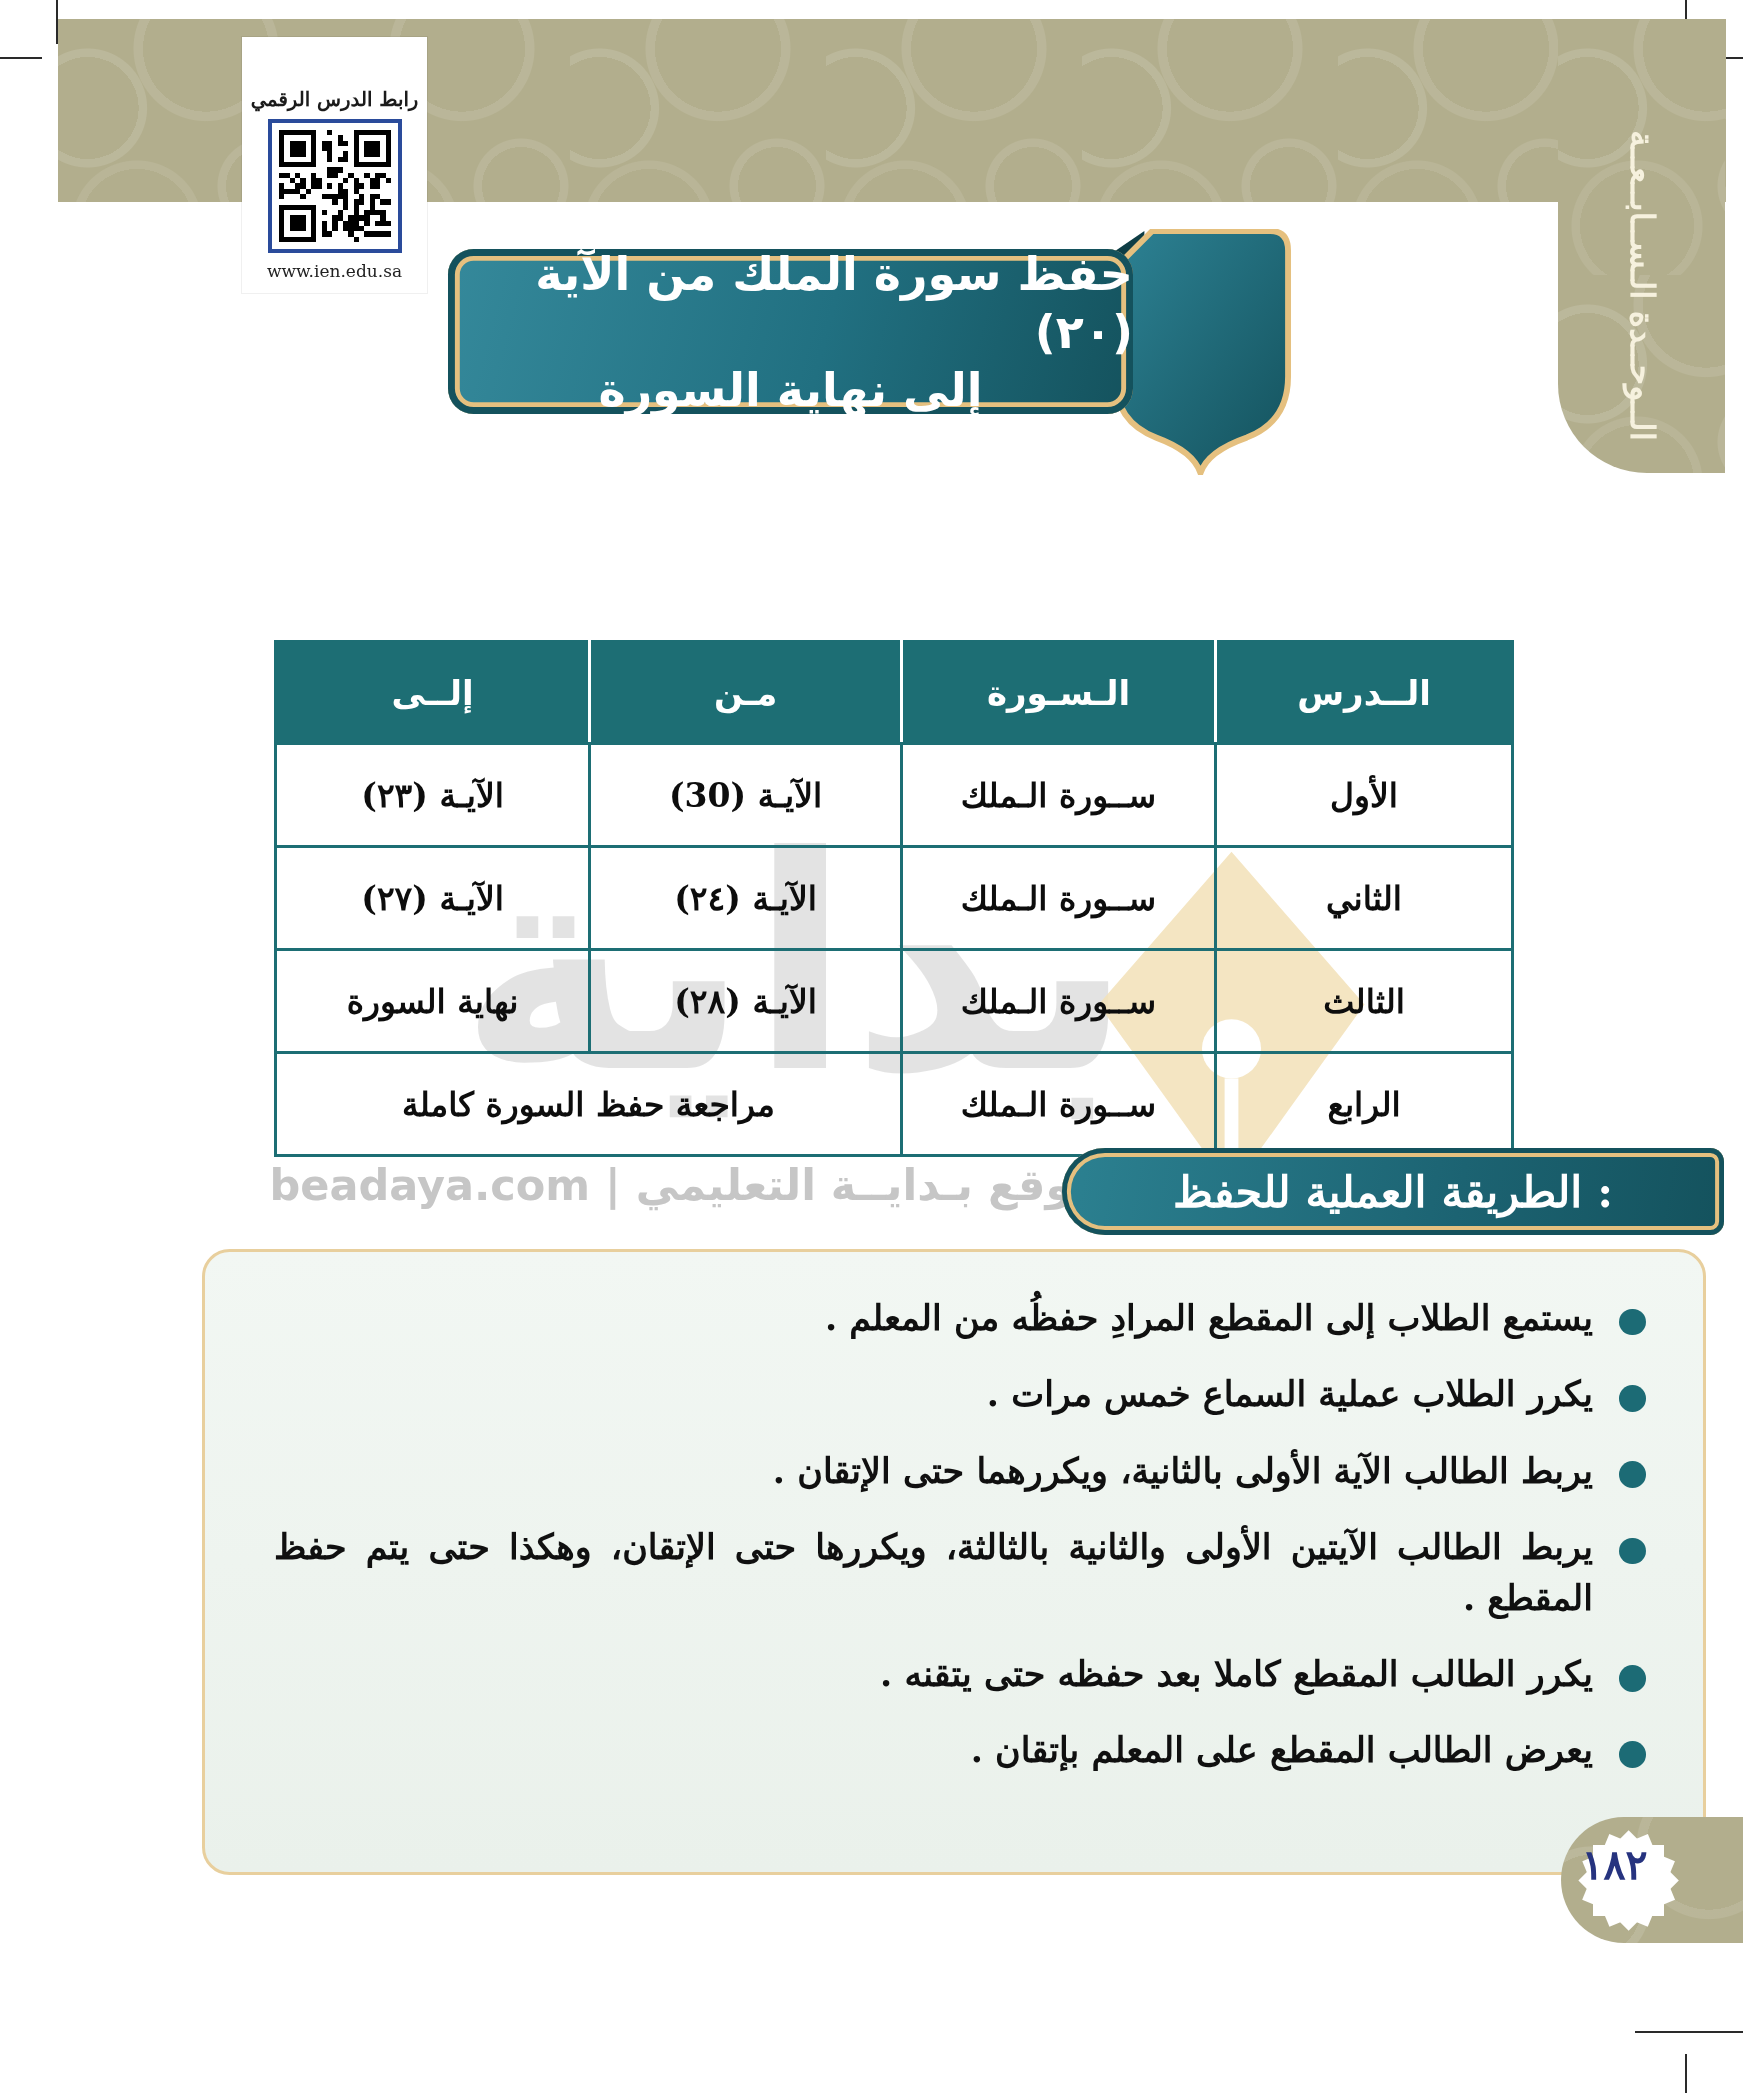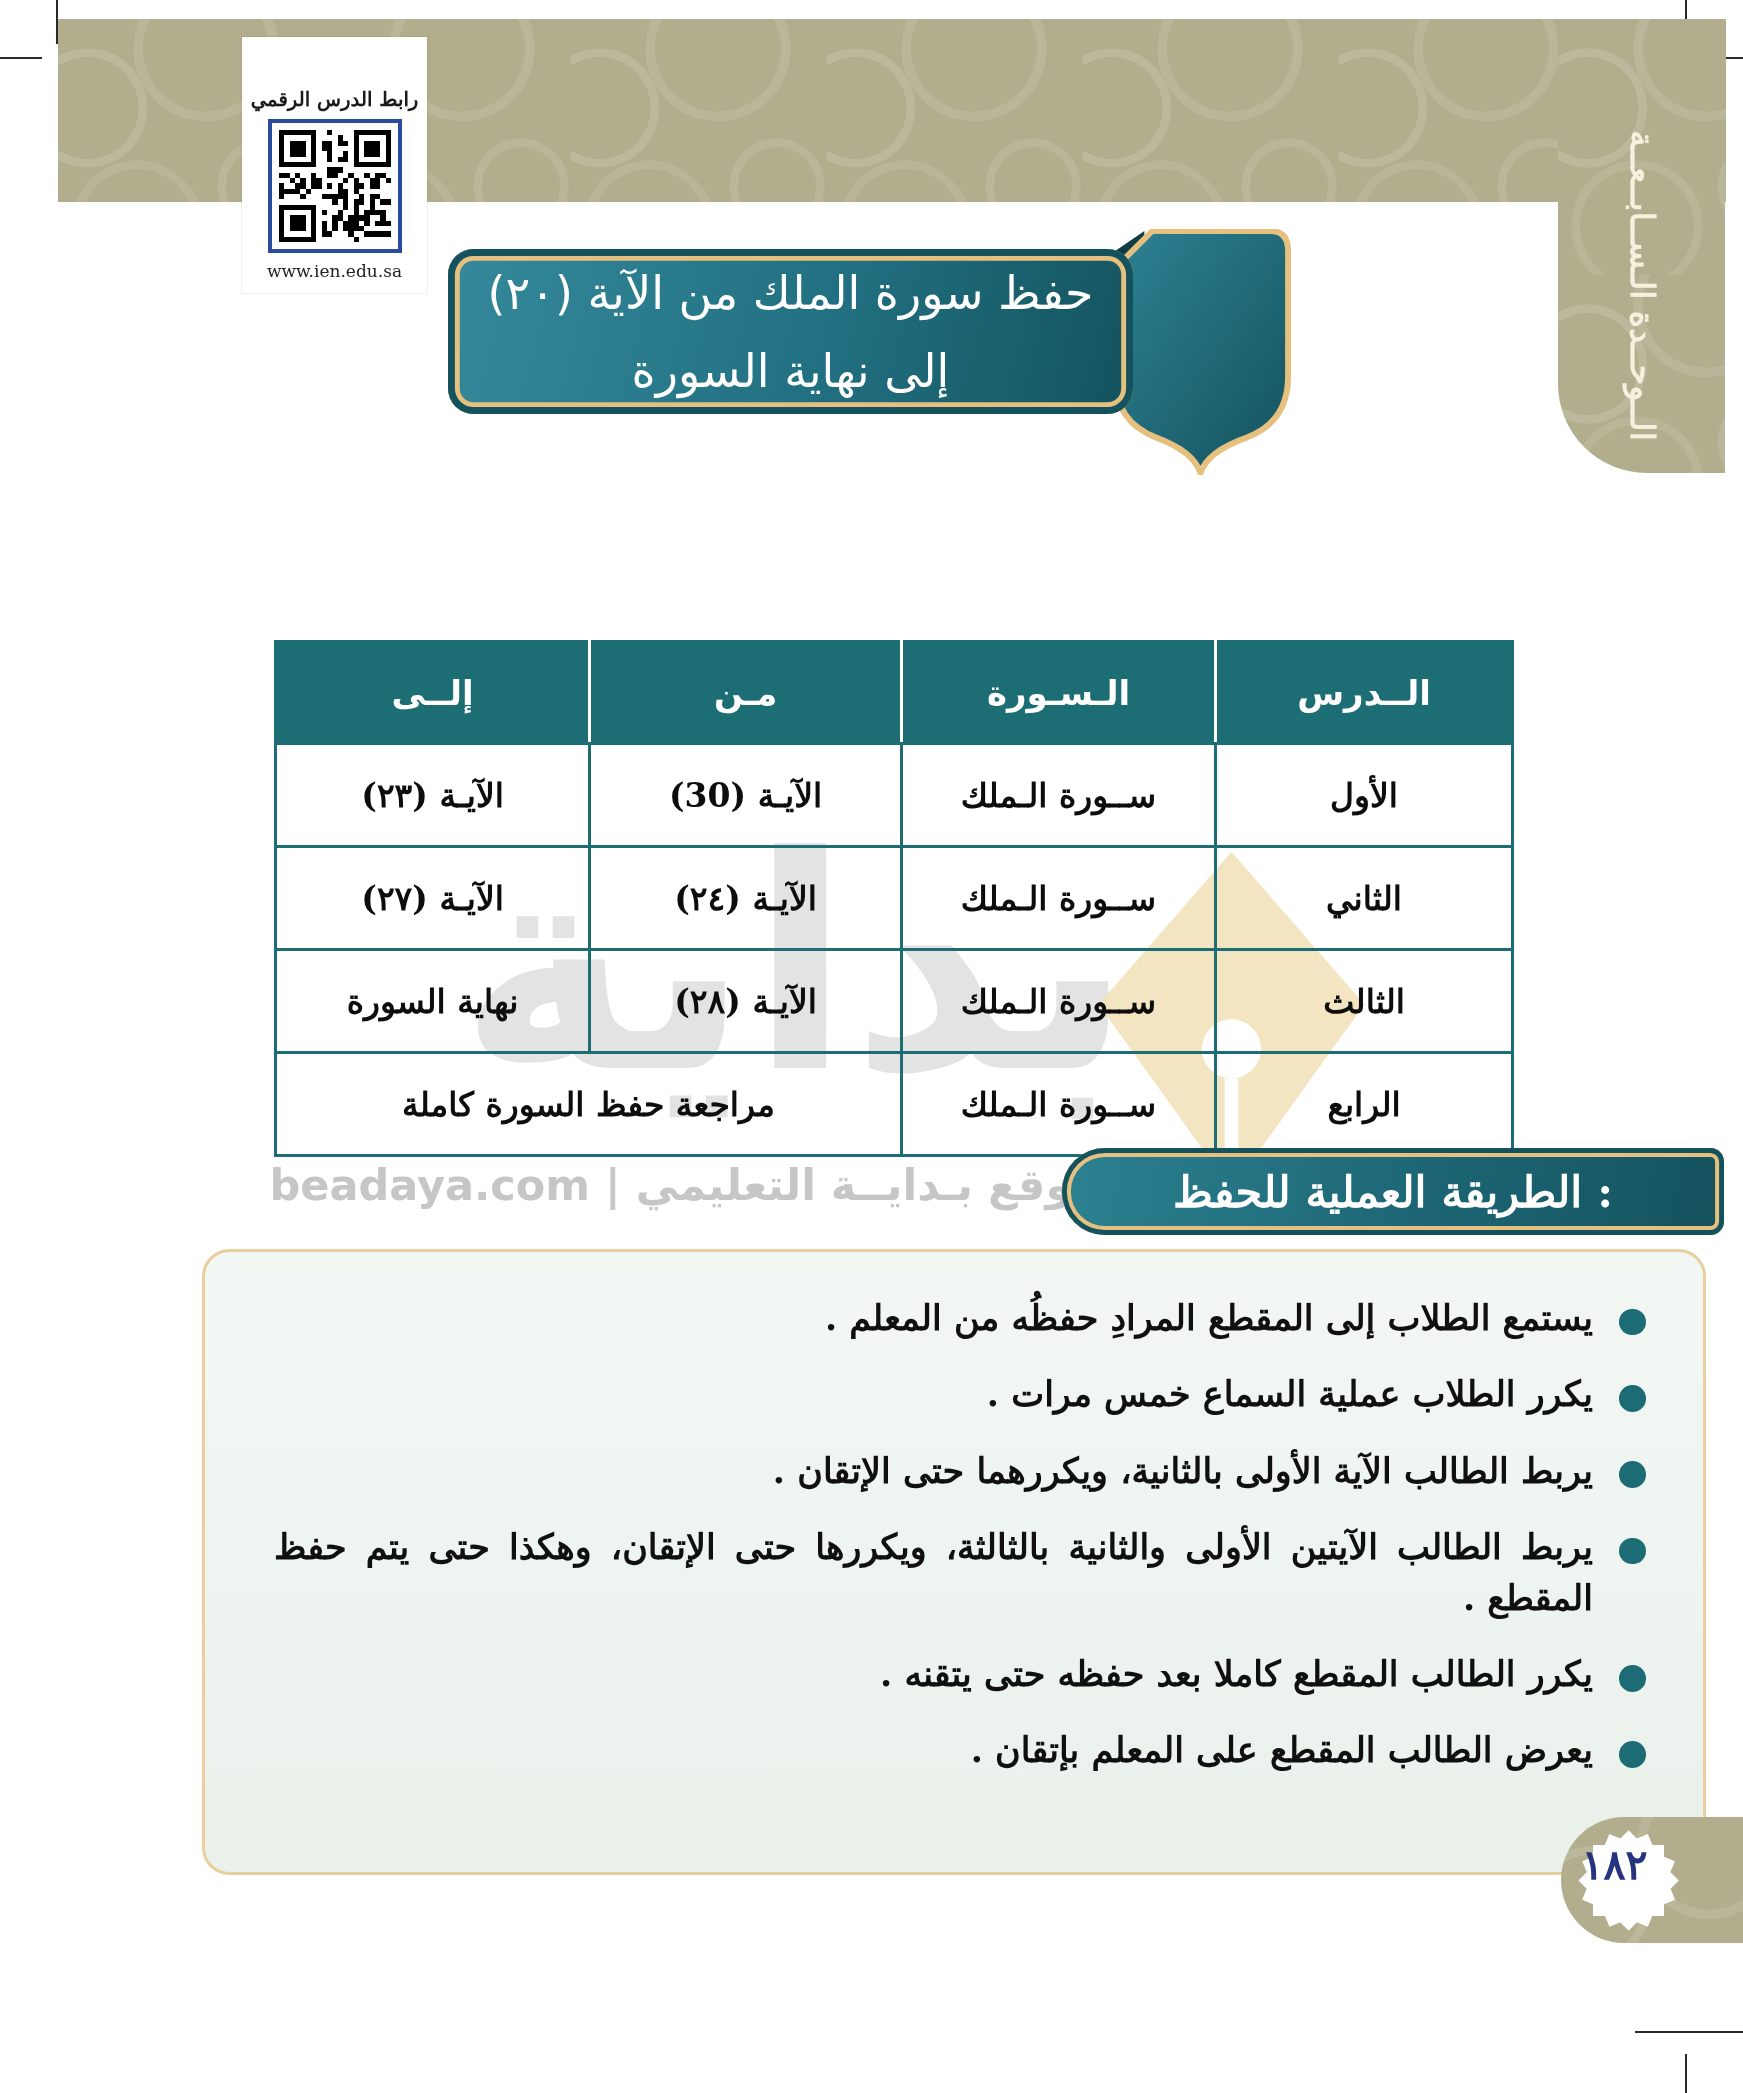--- a/index.html
+++ b/index.html
@@ -35,21 +35,21 @@
   .qr-title{margin-top:51px;font-size:19.7px;font-weight:bold;color:#1b1b1b;font-family:"DejaVu Serif",serif;}
   .qr-box{margin-top:7.9px;width:126px;height:126px;border:4.9px solid #2a4b9b;background:#fff;display:flex;align-items:center;justify-content:center;}
   .qr-url{margin-top:7.9px;font-size:17px;color:#222;font-family:"DejaVu Serif",serif;}
   
   .title-banner{
     position:absolute;left:448px;top:249px;width:685px;height:165px;border-radius:25.6px;z-index:3;
     background:linear-gradient(105deg,#35899b 0%,#217081 55%,#14525d 100%);
     box-shadow:inset 0 0 0 6.9px #14525d, inset 0 0 0 11.8px #e5c07f;
     display:flex;flex-direction:column;align-items:center;justify-content:center;
   }
-  .title-banner .l1,.title-banner .l2{color:#ffffff;font-weight:normal;line-height:78px;text-align:left;}
+  .title-banner .l1,.title-banner .l2{color:#ffffff;font-weight:bold;line-height:58px;text-align:right;}
   .title-banner .l1{font-size:46px;}
   .title-banner .l2{font-size:46px;}
   .bookmark{position:absolute;left:1101px;top:229px;width:197px;height:246px;z-index:2;}
   
   .subtitle{
     position:absolute;left:202px;top:475px;width:1320px;z-index:3;
     color:#1d6e74;font-weight:bold;font-size:43px;line-height:65px;text-align:center;
   }
   
   .wm-layer{position:absolute;inset:0;z-index:1;}

